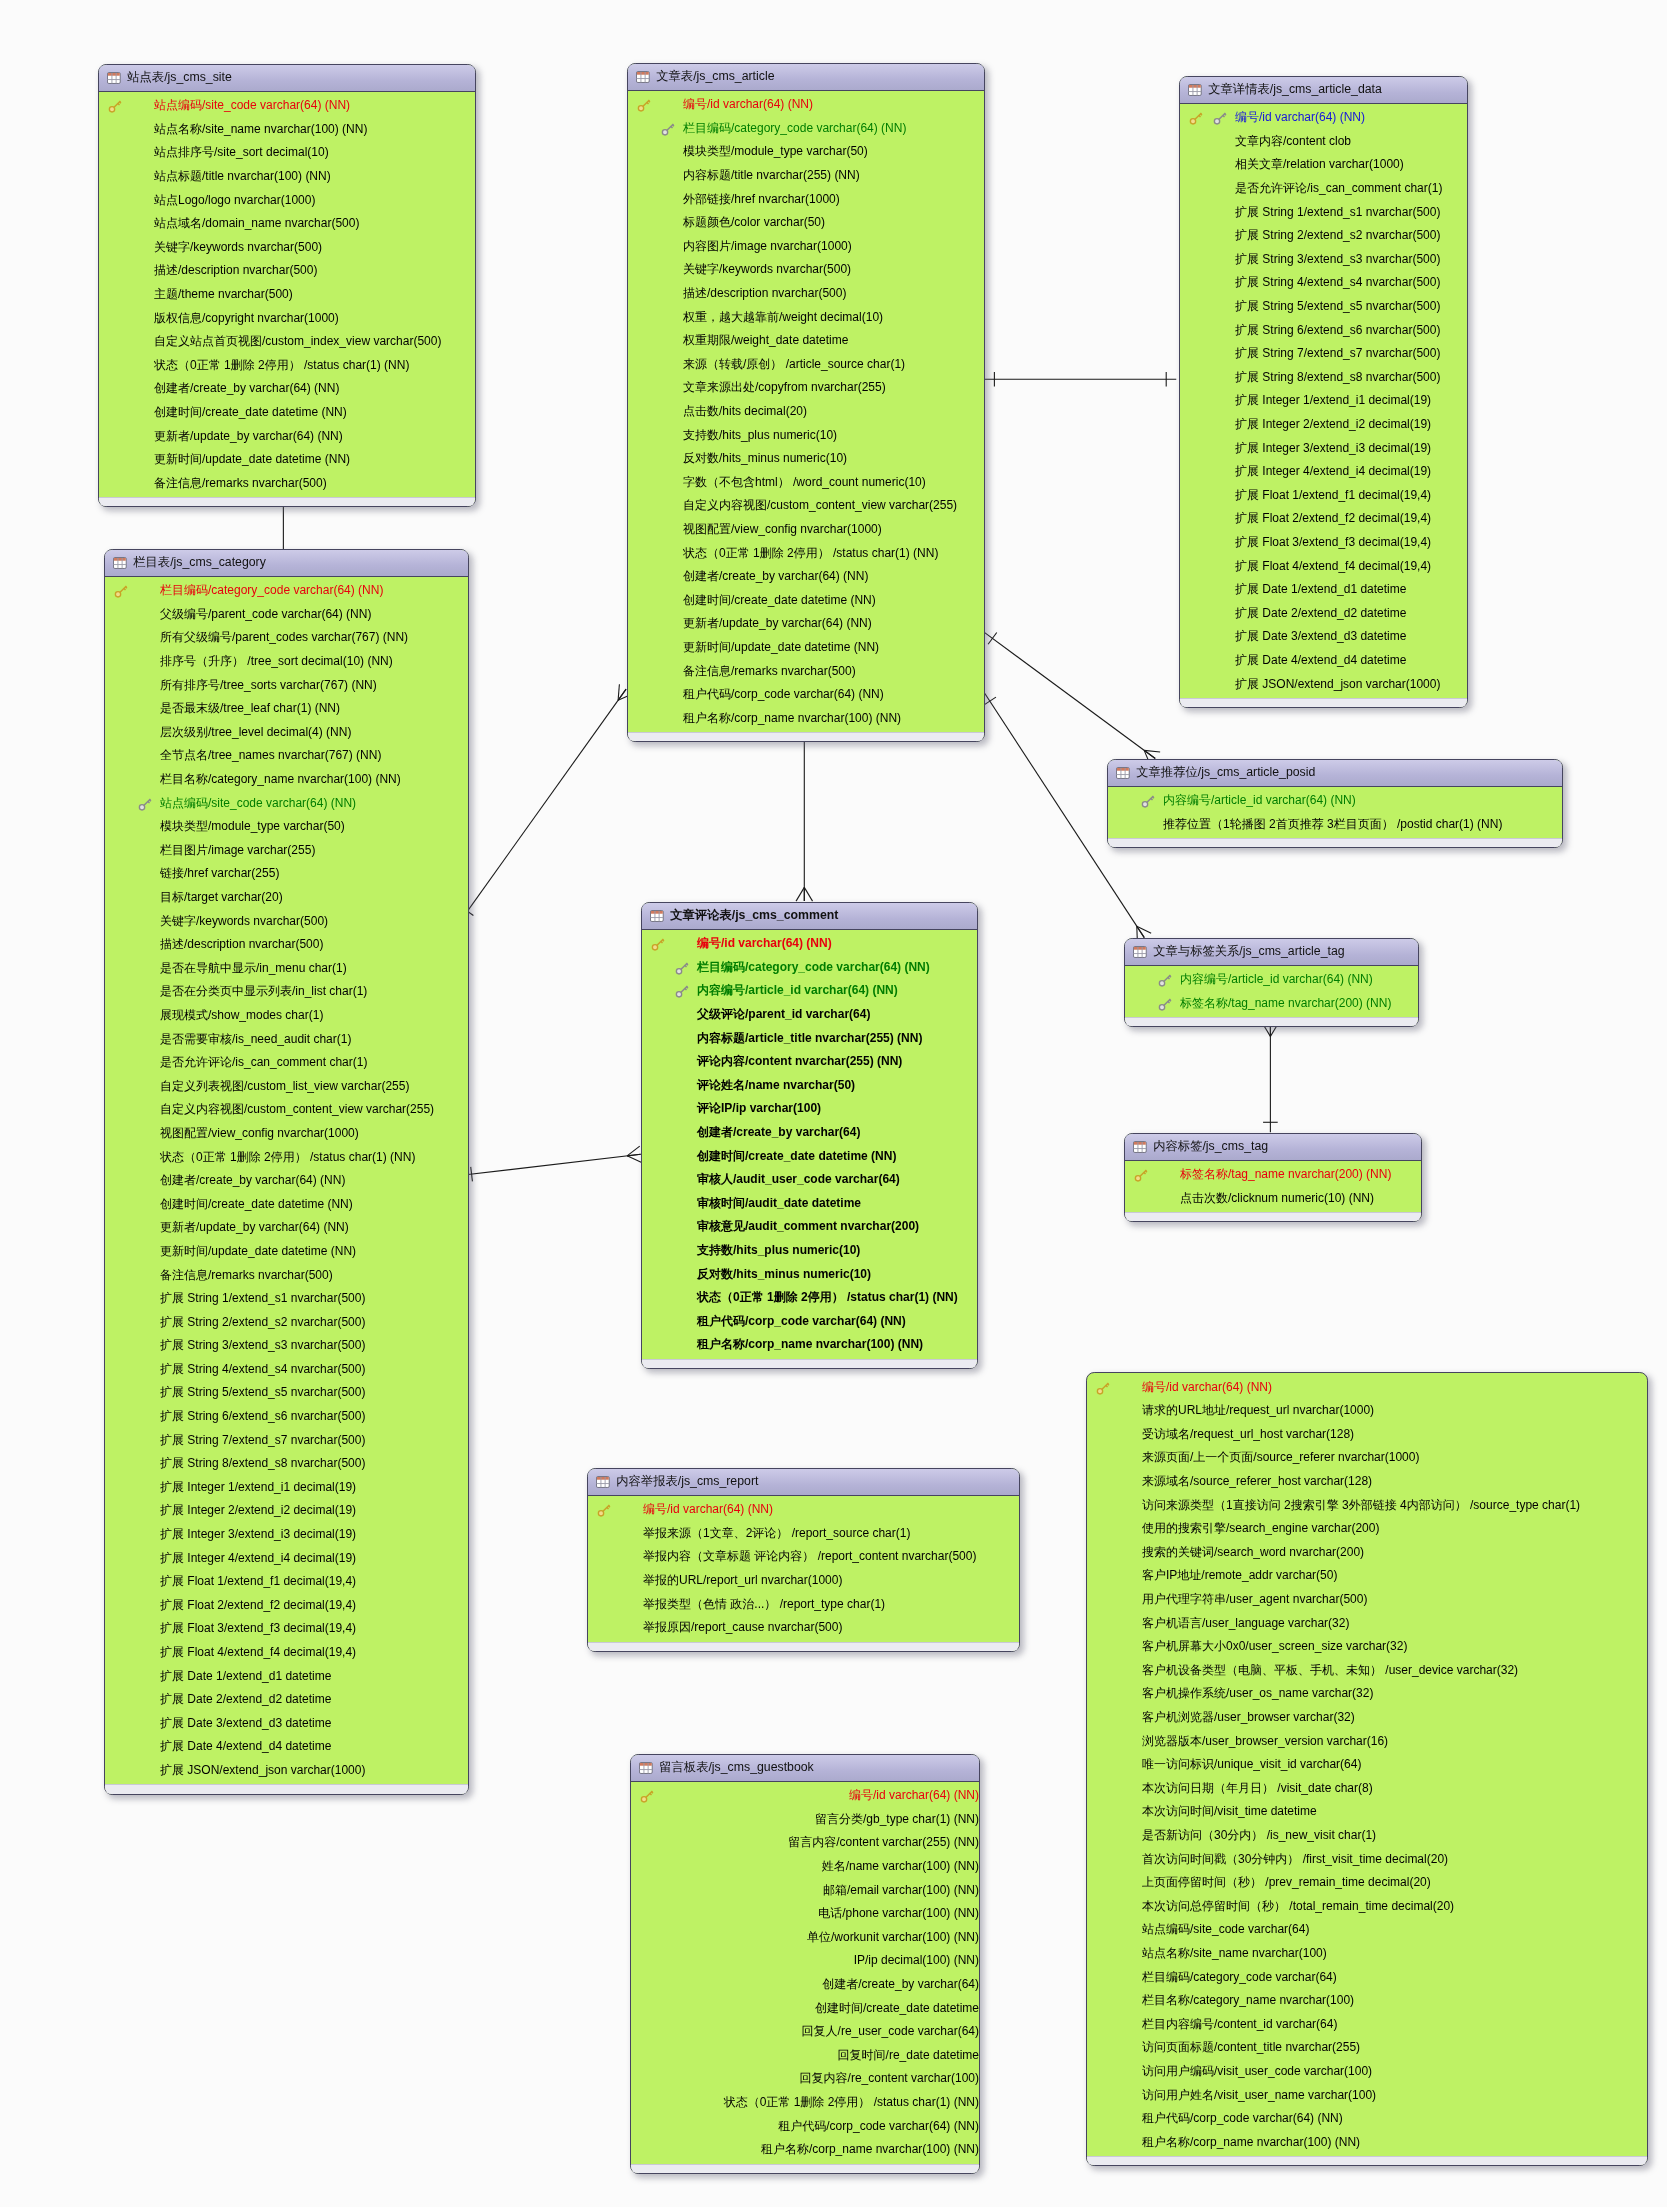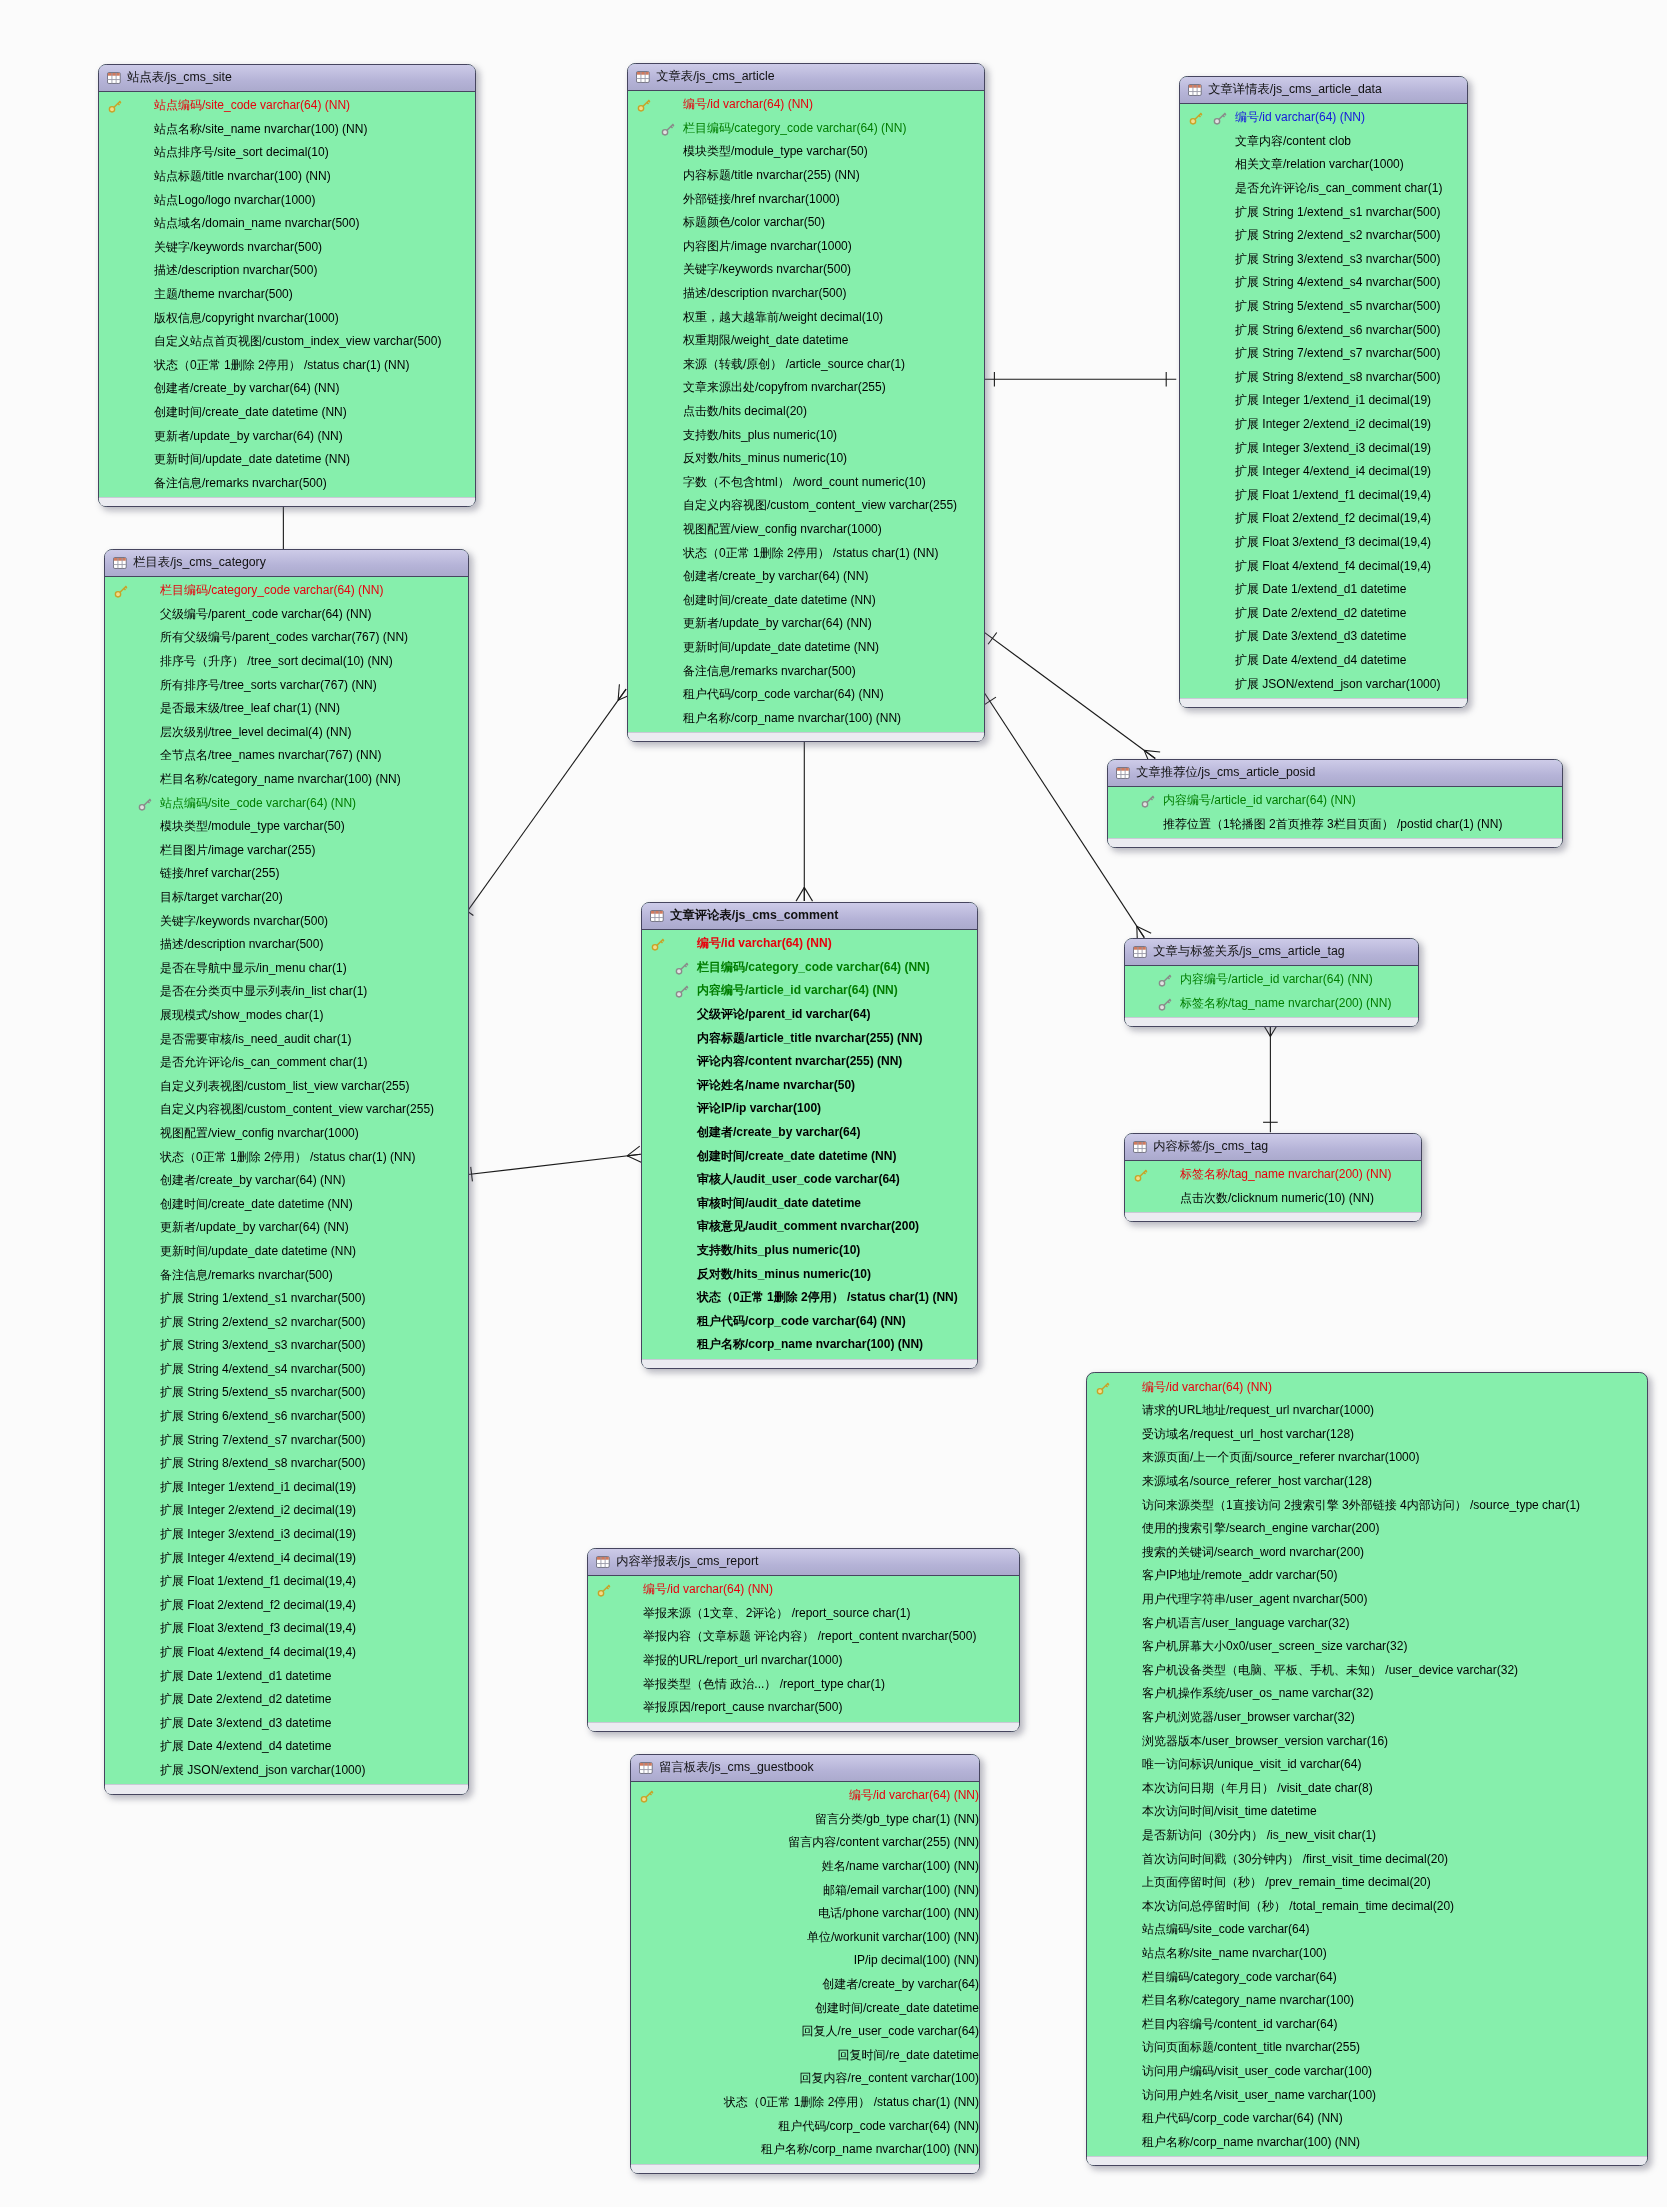--- a/index.html
+++ b/index.html
@@ -1,19 +1,19 @@
 <!DOCTYPE html>
 <html style="font-size:14.6px"><head>
 <meta charset="utf-8">
 <style>
   html,body{margin:0;padding:0;background:#fbfbfb;}
   .canvas{position:relative;width:1668px;height:2208px;overflow:hidden;
           font-family:"Liberation Sans","DejaVu Sans",sans-serif;}
   #connector-layer{position:absolute;left:0;top:0;width:1668px;height:2208px;}
-  .table-card{position:absolute;background:#86efac;border:1.4px solid #46455f;
+  .table-card{position:absolute;background:#bef264;border:1.4px solid #46455f;
               border-radius:8.2px;box-shadow:3.7px 3.7px 6.4px rgba(90,90,110,.4);}
   .thead{height:25.6px;display:flex;align-items:center;gap:6.4px;padding:0 8.2px;
          background:linear-gradient(180deg,#cdcbe8 0%,#b5b3d7 60%,#abaacd 100%);
          border-bottom:1.4px solid #46455f;border-radius:6.4px 6.4px 0 0;
          font-size:12.3px;color:#111;white-space:nowrap;}
   .ticon{display:inline-flex;flex:0 0 auto;}
   .tbody{padding:2.7px 0 1.8px 0;}
   .frow{position:relative;line-height:23.6px;height:23.6px;font-size:12px;
         color:#000;white-space:nowrap;}
   .ftext{margin-left:55px;}
@@ -430,21 +430,21 @@
           <div class="frow"><span class="ftext">审核时间/audit_date datetime</span></div>
           <div class="frow"><span class="ftext">审核意见/audit_comment nvarchar(200)</span></div>
           <div class="frow"><span class="ftext">支持数/hits_plus numeric(10)</span></div>
           <div class="frow"><span class="ftext">反对数/hits_minus numeric(10)</span></div>
           <div class="frow"><span class="ftext">状态（0正常 1删除 2停用） /status char(1) (NN)</span></div>
           <div class="frow"><span class="ftext">租户代码/corp_code varchar(64) (NN)</span></div>
           <div class="frow"><span class="ftext">租户名称/corp_name nvarchar(100) (NN)</span></div>
         </div>
         <div class="tfoot"></div>
       </div>
-      <div class="table-card" style="left: 587px; top: 1548px; width: 431px;">
+      <div class="table-card" style="left: 587px; top: 1468px; width: 431px;">
         <div class="thead">
           <span class="ticon">
             <svg width="13.7" height="12" viewBox="0 0 15 13">
               <rect x="0.5" y="0.5" width="14" height="12" rx="1.5" fill="#ffffff" stroke="#6b6b7b"></rect>
               <path d="M1 1 h13 v3 h-13 z" fill="#cf7a5e"></path>
               <line x1="5.4" y1="1" x2="5.4" y2="12.5" stroke="#9a9aa8" stroke-width="1"></line>
               <line x1="10" y1="1" x2="10" y2="12.5" stroke="#9a9aa8" stroke-width="1"></line>
               <line x1="0.5" y1="8.2" x2="14.5" y2="8.2" stroke="#9a9aa8" stroke-width="1"></line>
             </svg>
           </span>

